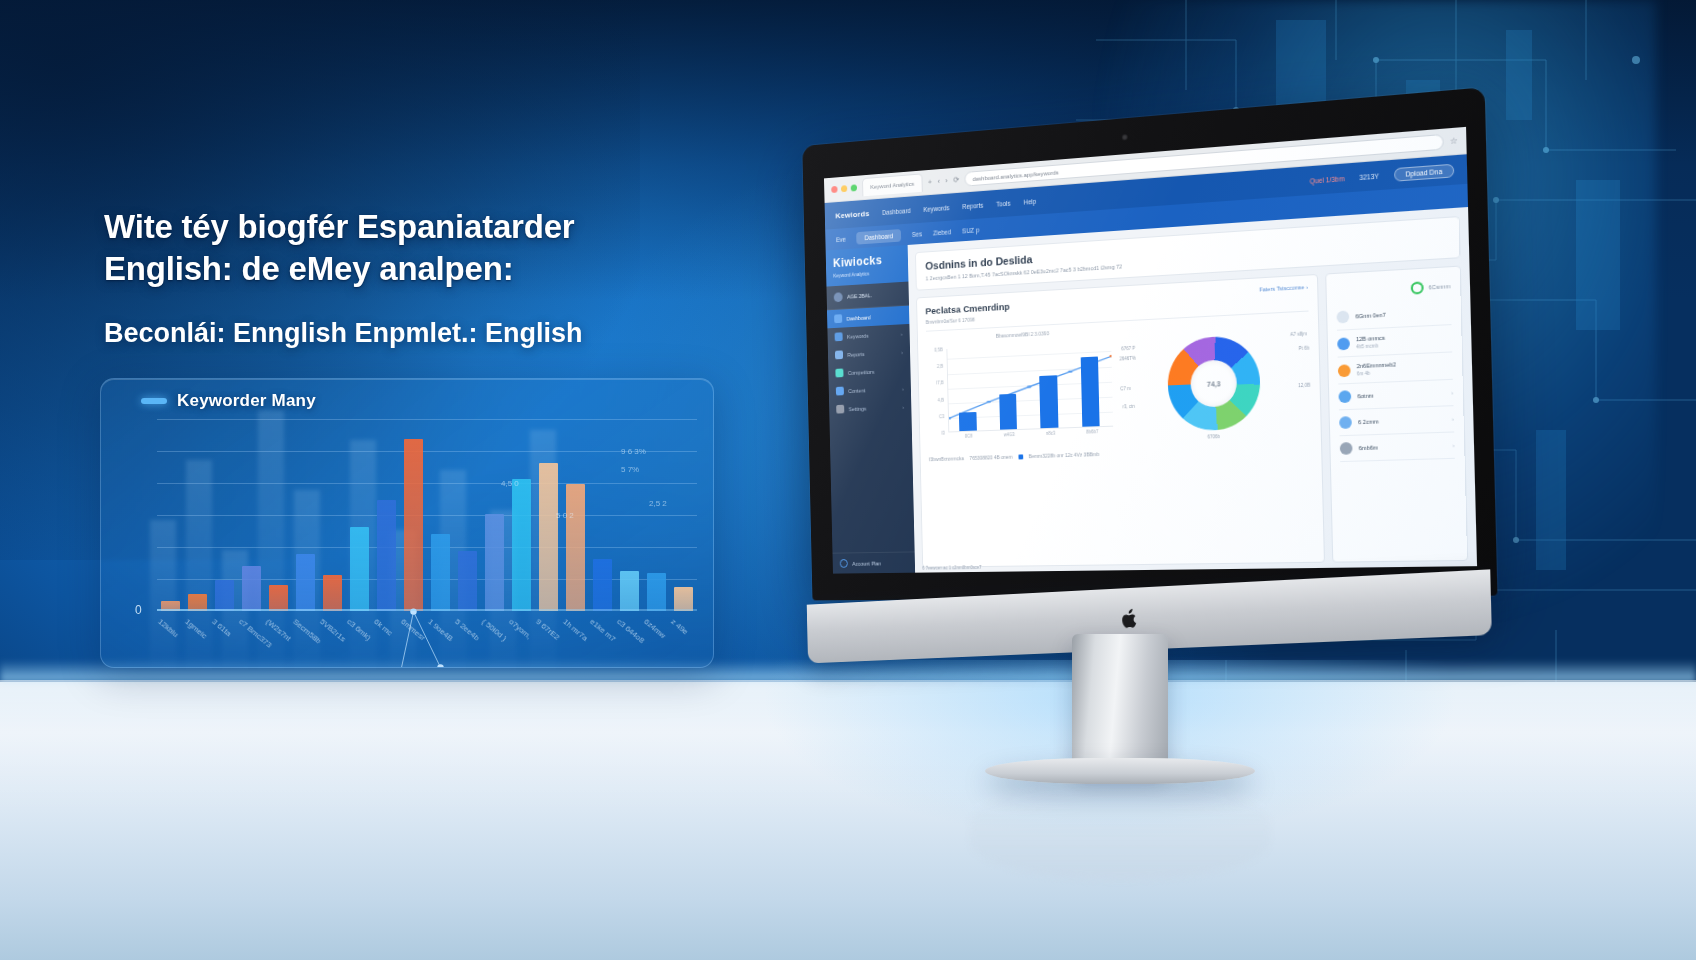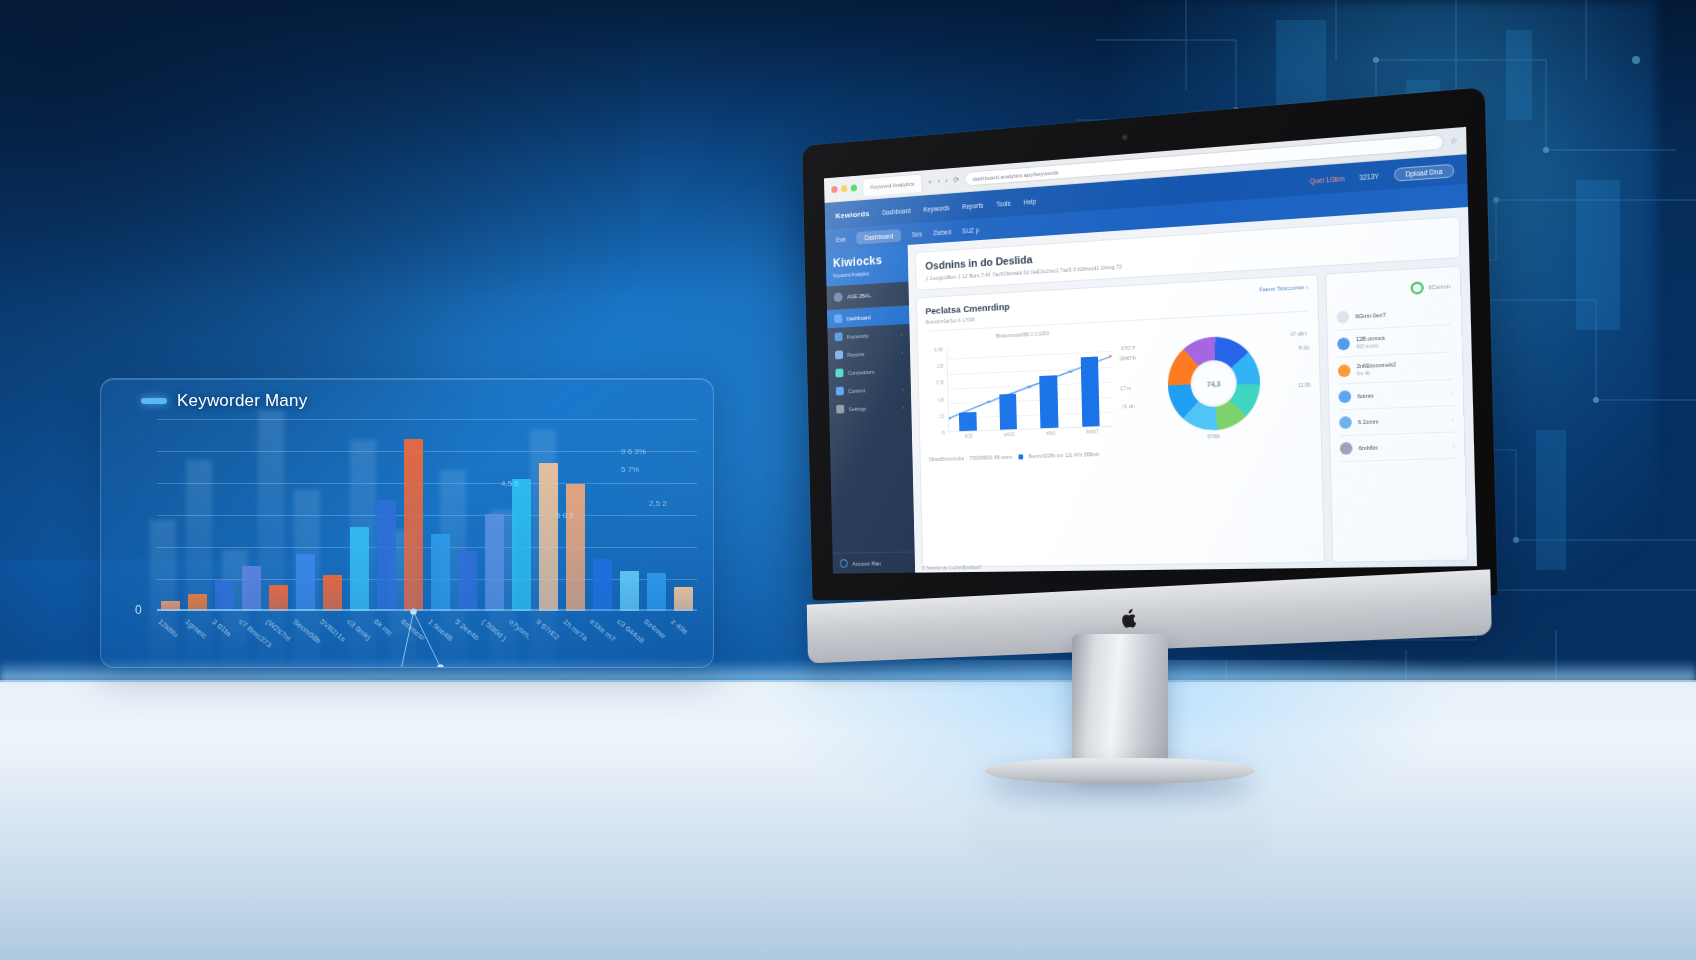--- a/index.html
+++ b/index.html
@@ -95,21 +95,21 @@
     overflow:hidden;
   }
   .cp-legend {
     position:absolute; left:40px; top:12px; display:flex; align-items:center; gap:10px;
   }
   .cp-legend .swatch {
     width:26px; height:6px; border-radius:3px; background:#5ab6f7; display:block;
     box-shadow:0 0 8px rgba(90,182,247,.8);
   }
   .cp-legend .lbl {
-    color:#ffffff; font-size:17px; font-weight:normal; letter-spacing:.2px;
+    color:#ffffff; font-size:17px; font-weight:bold; letter-spacing:.2px;
     text-shadow:0 1px 6px rgba(0,30,70,.7);
   }
   .cp-plot { position:absolute; left:56px; top:40px; right:16px; bottom:56px; }
   .cp-grid { position:absolute; inset:0; }
   .cp-grid .gl {
     position:absolute; left:0; right:0; height:1px;
     background: rgba(180,220,255,.28);
   }
   .cp-yaxis { position:absolute; left:6px; top:36px; bottom:56px; width:46px; }
   .cp-yaxis span {
@@ -367,22 +367,24 @@
     <i style="left:380px; height:240px"></i>
   </div>
 
   <div class="desk"></div>
   <div class="desk-edge"></div>
   <div class="desk-sheen"></div>
   <div class="desk-glow"></div>
 
   <div class="headline">
     <h1>
-      <br>
+      <span>Wite téy biogfér Espaniatarder</span><br>
+      <span>English: de eMey analpen:</span>
     </h1>
+    <h2>Beconlái: Ennglish Enpmlet.: English</h2>
   </div>
 
   <div class="chart-panel">
 
     <div class="cp-legend">
       <span class="swatch"></span>
       <span class="lbl">Keyworder Many</span>
     </div>
 
 

